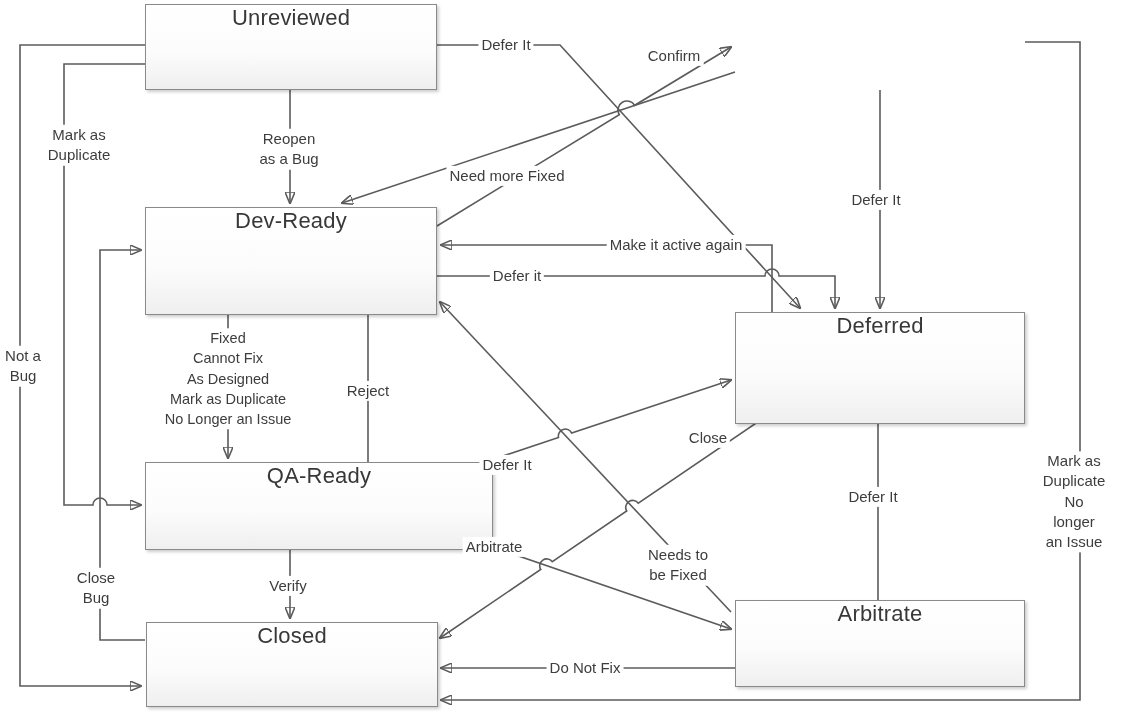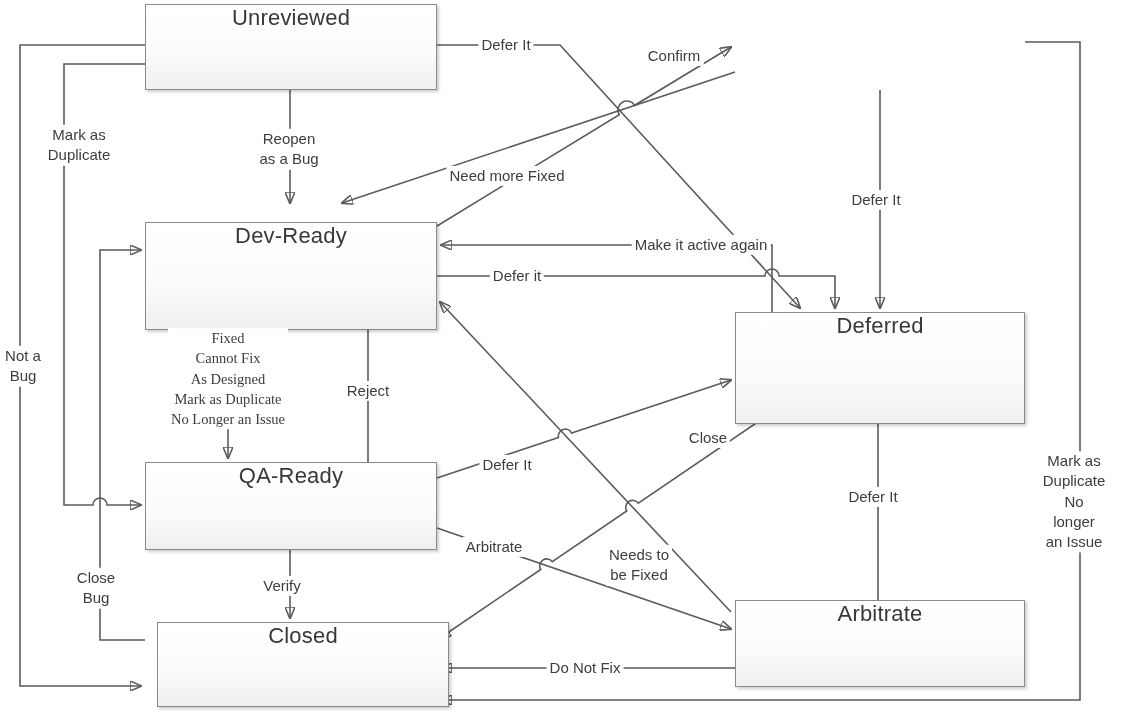--- a/index.html
+++ b/index.html
@@ -42,21 +42,21 @@
     z-index: 2;
     transform: translate(-50%, -50%);
     background: #ffffff;
     color: #3d3d3d;
     font-size: 15px;
     line-height: 1.35;
     white-space: pre-line;
     text-align: center;
     padding: 0 3px;
   }
-  .edge-label.small { font-size: 14.5px; line-height: 1.4; font-family: Liberation Serif, serif; }
+  .edge-label.small { font-size: 14.5px; line-height: 1.4; }
 </style>
 </head>
 <body>
 
 <div class="canvas">
 
   <svg class="connectors" width="1122" height="713" viewBox="0 0 1122 713">
     <defs>
       <marker id="arrow" viewBox="0 0 12 10" refX="11" refY="5" markerWidth="12" markerHeight="10" markerUnits="userSpaceOnUse" orient="auto">
         <path d="M 0 0 L 12 5 L 0 10 z" fill="#5b5b5b" stroke="none"></path>
@@ -81,62 +81,62 @@
     <path d="M 790 400 L 638.3 503.2 A 7 7 0 0 0 626.7 511 L 552.3 561.7 A 7 7 0 0 0 540.7 569.5 L 440 638" marker-end="url(#arrow)"></path>
     <path d="M 731 612 L 440 302" marker-end="url(#arrow)"></path>
     <path d="M 878 600 V 404" marker-end="url(#arrow)"></path>
     <path d="M 735 668 H 441" marker-end="url(#arrow)"></path>
     <path d="M 145 640 H 100 V 250 H 141" marker-end="url(#arrow)"></path>
   </svg>
 
   <div class="node" style="left:145px;top:4px;width:292px;height:86px">
     <span class="node-label">Unreviewed</span>
   </div>
-  <div class="node" style="left:145px;top:222px;width:292px;height:108px">
+  <div class="node" style="left:145px;top:207px;width:292px;height:108px">
     <span class="node-label">Dev-Ready</span>
   </div>
   <div class="node" style="left:735px;top:312px;width:290px;height:112px">
     <span class="node-label">Deferred</span>
   </div>
-  <div class="node" style="left:145px;top:462px;width:292px;height:88px">
+  <div class="node" style="left:145px;top:462px;width:348px;height:88px">
     <span class="node-label">QA-Ready</span>
   </div>
   <div class="node" style="left:735px;top:600px;width:290px;height:87px">
     <span class="node-label">Arbitrate</span>
   </div>
-  <div class="node" style="left:157px;top:622px;width:292px;height:85px">
+  <div class="node" style="left:146px;top:622px;width:292px;height:85px">
     <span class="node-label">Closed</span>
   </div>
 
   <div class="edge-label" style="left:506px;top:45px">Defer It</div>
   <div class="edge-label" style="left:674px;top:56px">Confirm</div>
   <div class="edge-label" style="left:79px;top:145px">Mark as
 Duplicate</div>
   <div class="edge-label" style="left:289px;top:149px">Reopen
 as a Bug</div>
   <div class="edge-label" style="left:507px;top:176px">Need more Fixed</div>
   <div class="edge-label" style="left:876px;top:200px">Defer It</div>
-  <div class="edge-label" style="left:701px;top:245px">Make it active again</div>
+  <div class="edge-label" style="left:676px;top:245px">Make it active again</div>
   <div class="edge-label" style="left:517px;top:276px">Defer it</div>
   <div class="edge-label small" style="left:228px;top:379px">Fixed
 Cannot Fix
 As Designed
 Mark as Duplicate
 No Longer an Issue</div>
   <div class="edge-label" style="left:368px;top:391px">Reject</div>
   <div class="edge-label" style="left:23px;top:366px">Not a
 Bug</div>
   <div class="edge-label" style="left:708px;top:438px">Close</div>
   <div class="edge-label" style="left:507px;top:465px">Defer It</div>
   <div class="edge-label" style="left:1074px;top:502px">Mark as
 Duplicate
 No longer
 an Issue</div>
   <div class="edge-label" style="left:873px;top:497px">Defer It</div>
   <div class="edge-label" style="left:494px;top:547px">Arbitrate</div>
-  <div class="edge-label" style="left:639px;top:565px">Needs to
+  <div class="edge-label" style="left:678px;top:565px">Needs to
 be Fixed</div>
   <div class="edge-label" style="left:96px;top:588px">Close
 Bug</div>
-  <div class="edge-label" style="left:282px;top:586px">Verify</div>
+  <div class="edge-label" style="left:288px;top:586px">Verify</div>
   <div class="edge-label" style="left:585px;top:668px">Do Not Fix</div>
 
 </div>
 
 </body></html>

